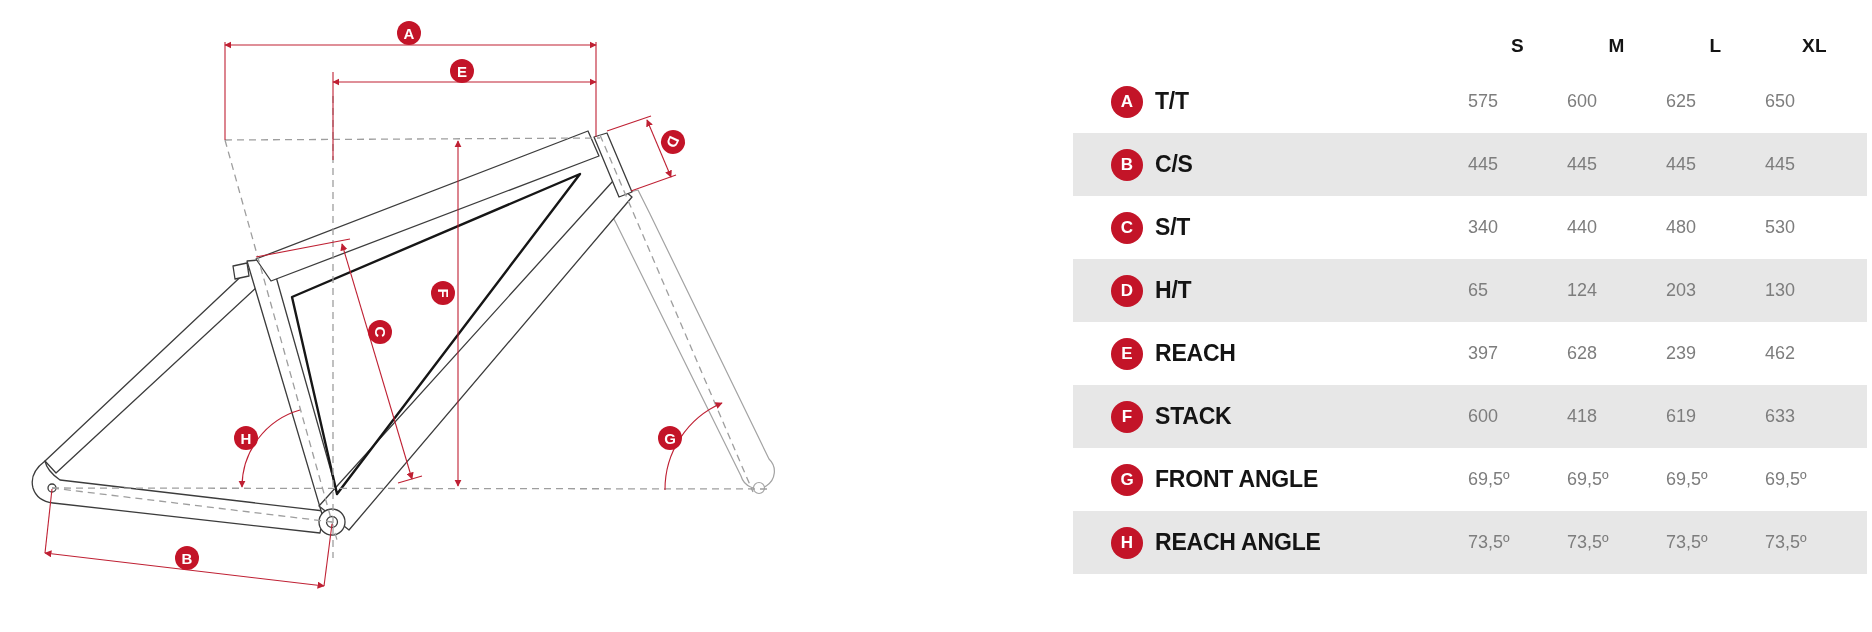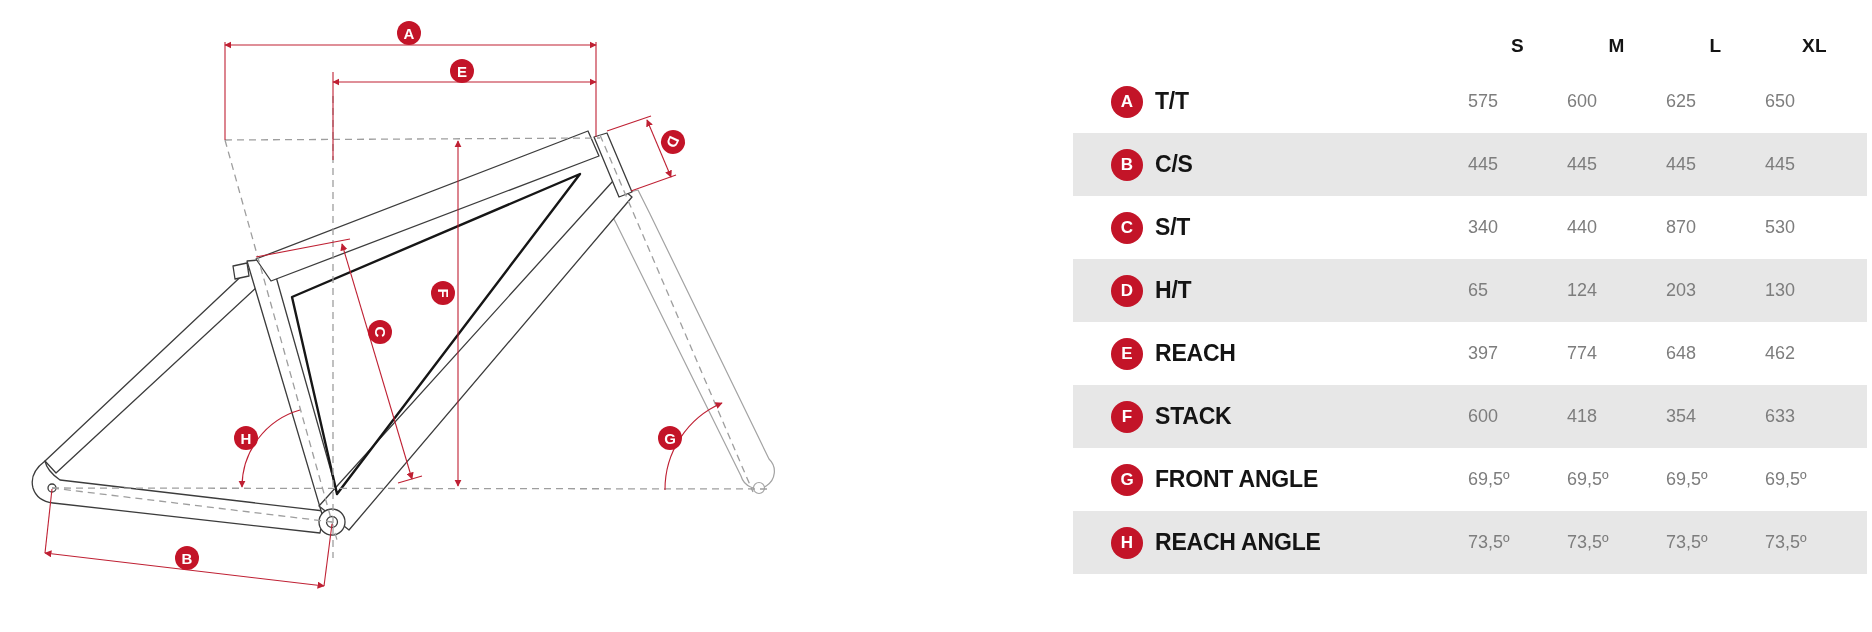--- a/index.html
+++ b/index.html
@@ -175,54 +175,54 @@
       <div class="val">445</div>
     </div>
 
     <div class="trow">
       <div class="labelcell">
         <span class="badge">C</span>
         <span class="rlabel">S/T</span>
       </div>
       <div class="val">340</div>
       <div class="val">440</div>
-      <div class="val">870</div>
+      <div class="val">480</div>
       <div class="val">530</div>
     </div>
 
     <div class="trow">
       <div class="labelcell">
         <span class="badge">D</span>
         <span class="rlabel">H/T</span>
       </div>
       <div class="val">65</div>
       <div class="val">124</div>
       <div class="val">203</div>
       <div class="val">130</div>
     </div>
 
     <div class="trow">
       <div class="labelcell">
         <span class="badge">E</span>
         <span class="rlabel">REACH</span>
       </div>
       <div class="val">397</div>
-      <div class="val">774</div>
-      <div class="val">648</div>
+      <div class="val">628</div>
+      <div class="val">239</div>
       <div class="val">462</div>
     </div>
 
     <div class="trow">
       <div class="labelcell">
         <span class="badge">F</span>
         <span class="rlabel">STACK</span>
       </div>
       <div class="val">600</div>
       <div class="val">418</div>
-      <div class="val">354</div>
+      <div class="val">619</div>
       <div class="val">633</div>
     </div>
 
     <div class="trow">
       <div class="labelcell">
         <span class="badge">G</span>
         <span class="rlabel">FRONT ANGLE</span>
       </div>
       <div class="val">69,5º</div>
       <div class="val">69,5º</div>

